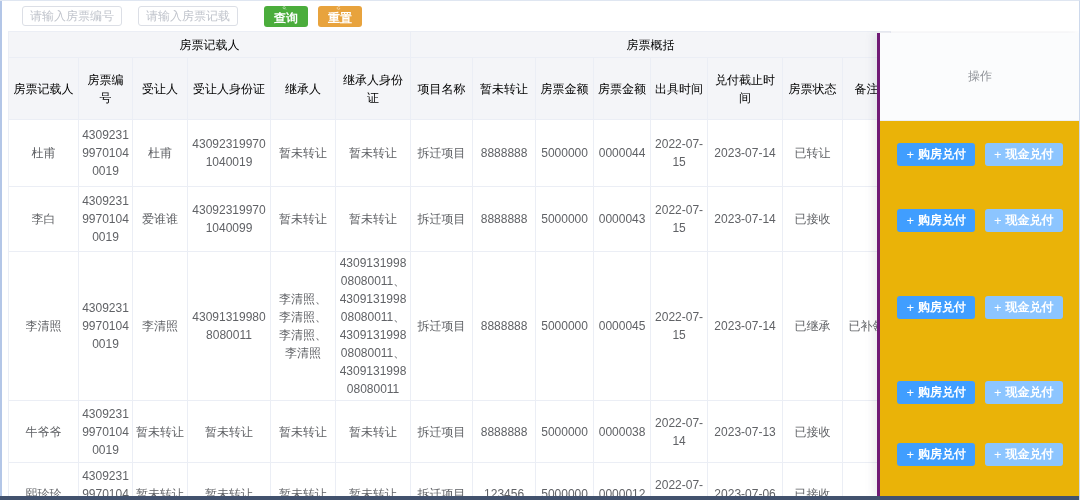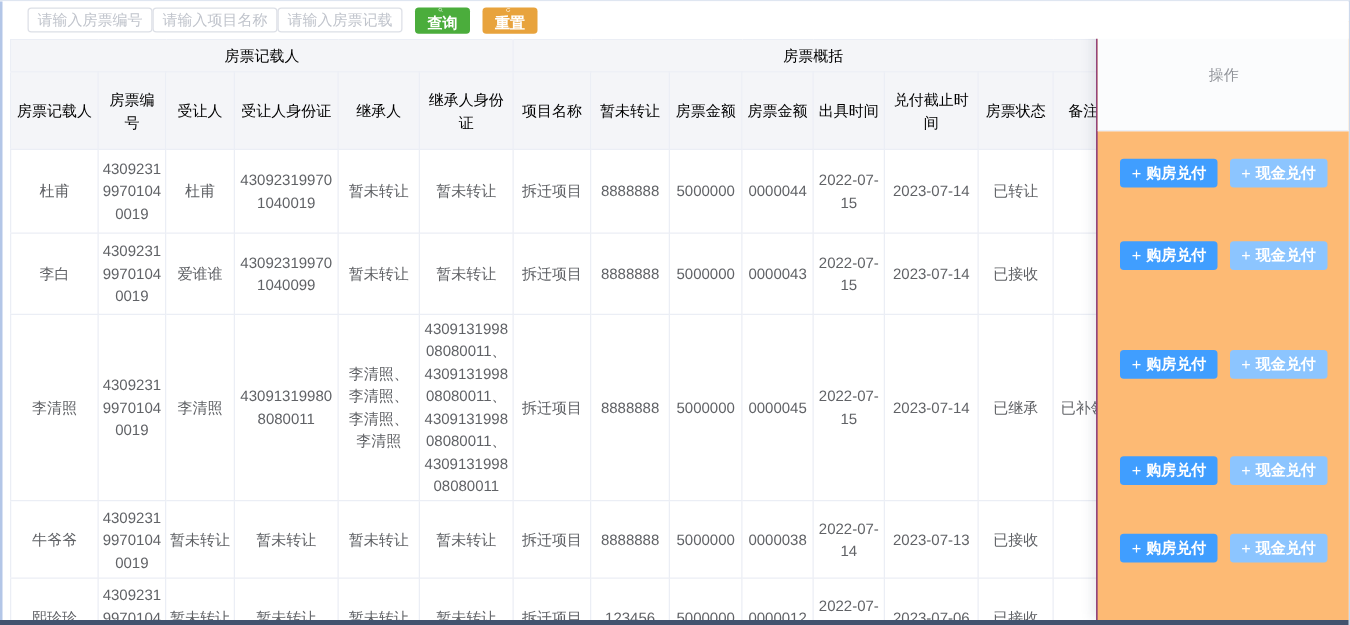--- a/index.html
+++ b/index.html
@@ -7,21 +7,21 @@
   .page {
     position:relative; width:1080px; height:500px; background:#fff;
     border-top:1px solid #dfe6f1; border-right:1px solid #cdd9ec; overflow:hidden;
   }
   .left-edge { position:absolute; left:0; top:0; width:2px; height:100%; background:#b3c6e7; z-index:30; }
   .bottom-bar { position:absolute; left:0; bottom:0; width:100%; height:4px; background:#42526e; z-index:40; }
 
   
   .search-bar { position:absolute; left:0; top:0; width:100%; height:30px; background:#fff; display:flex; align-items:center; padding-left:22px; z-index:20; }
   .search-input {
-    width:100px; height:20px; margin-right:0; border:1px solid #dcdfe6; border-radius:3px;
+    width:100px; height:20px; margin-right:16px; border:1px solid #dcdfe6; border-radius:3px;
     font-size:12px; padding:0 7px; color:#606266; outline:none; font-family:inherit;
   }
   .search-input::placeholder { color:#c0c4cc; }
   .btn { display:inline-flex; align-items:center; justify-content:center; height:21px; border:none; border-radius:3px;
     color:#fff; font-size:12px; font-weight:bold; padding:0 10px; cursor:pointer; font-family:inherit;flex-direction:column; }
   .btn svg { margin-right:4px; }
   .btn-query { background:#4bad3c; margin-left:10px; }
   .btn-reset { background:#e8a33d; margin-left:10px; }
 
   
@@ -29,41 +29,40 @@
   table { border-collapse:collapse; table-layout:fixed; width:882px; border-left:1px solid #ebeef5; border-top:1px solid #ebeef5; }
   th, td { border-right:1px solid #ebeef5; border-bottom:1px solid #ebeef5; font-size:12px; text-align:center; vertical-align:middle; word-break:break-all; line-height:18px; padding:2px 3px; }
   th { background:#f4f5f8; color:#000000; font-weight:normal; }
   td { color:#606266; background:#fff; }
   tr.group-row th { height:26px; }
   tr.cols-row th { height:62px; }
   tr.r1 td { height:67px; } tr.r2 td { height:65px; } tr.r3 td { height:108px; }
   tr.r4 td { height:62px; } tr.r5 td { height:63px; }
 
   
-  .ops-panel { position:absolute; left:877px; top:16px; width:203px; bottom:4px; background:#fdba74;
-    border-left:1px solid #701a75; box-shadow:-4px 0 8px rgba(96,108,130,.12); z-index:10; overflow:hidden; }
+  .ops-panel { position:absolute; left:877px; top:32px; width:203px; bottom:4px; background:#eab308;
+    border-left:3px solid #701a75; box-shadow:-4px 0 8px rgba(96,108,130,.12); z-index:10; overflow:hidden; }
   .ops-header { height:88px; display:flex; align-items:center; justify-content:center; font-size:12px; color:#909399; border-bottom:1px solid #ebeef5; background:#fbfcfd; }
   .ops-row { display:flex; align-items:center; justify-content:center; gap:10px; }
   .ops-row.h1{height:67px;} .ops-row.h2{height:65px;} .ops-row.h3{height:108px;}
   .ops-row.h4{height:62px;} .ops-row.h5{height:63px;} .ops-row.h6{height:62px;}
   .btn-pay { display:inline-flex; align-items:center; justify-content:center; height:23px; padding:0 9px; border:none; border-radius:3px;
     color:#fff; font-size:12px; font-weight:bold; cursor:pointer; font-family:inherit; }
   .btn-pay .plus { margin-right:4px; font-weight:normal; font-size:13px; }
   .btn-buy { background:#409eff; }
   .btn-cash { background:#8cc5ff; }
 </style>
 </head>
 <body>
 
 <div class="page">
   <div class="left-edge"></div>
 
   <div class="search-bar">
     <input class="search-input" placeholder="请输入房票编号" style="">
-    <input class="search-input" placeholder="请输入项目名称" style="">
     <input class="search-input" placeholder="请输入房票记载人" style="">
     <button class="btn btn-query">
       <svg width="11" height="11" viewBox="0 0 12 12">
           <circle cx="5" cy="5" r="3.4" fill="none" stroke="#fff" stroke-width="1.4"></circle>
           <line x1="7.6" y1="7.6" x2="10.6" y2="10.6" stroke="#fff" stroke-width="1.4"></line>
         </svg>
       <span>查询</span>
     </button>
     <button class="btn btn-reset">
       <svg width="11" height="11" viewBox="0 0 12 12">

